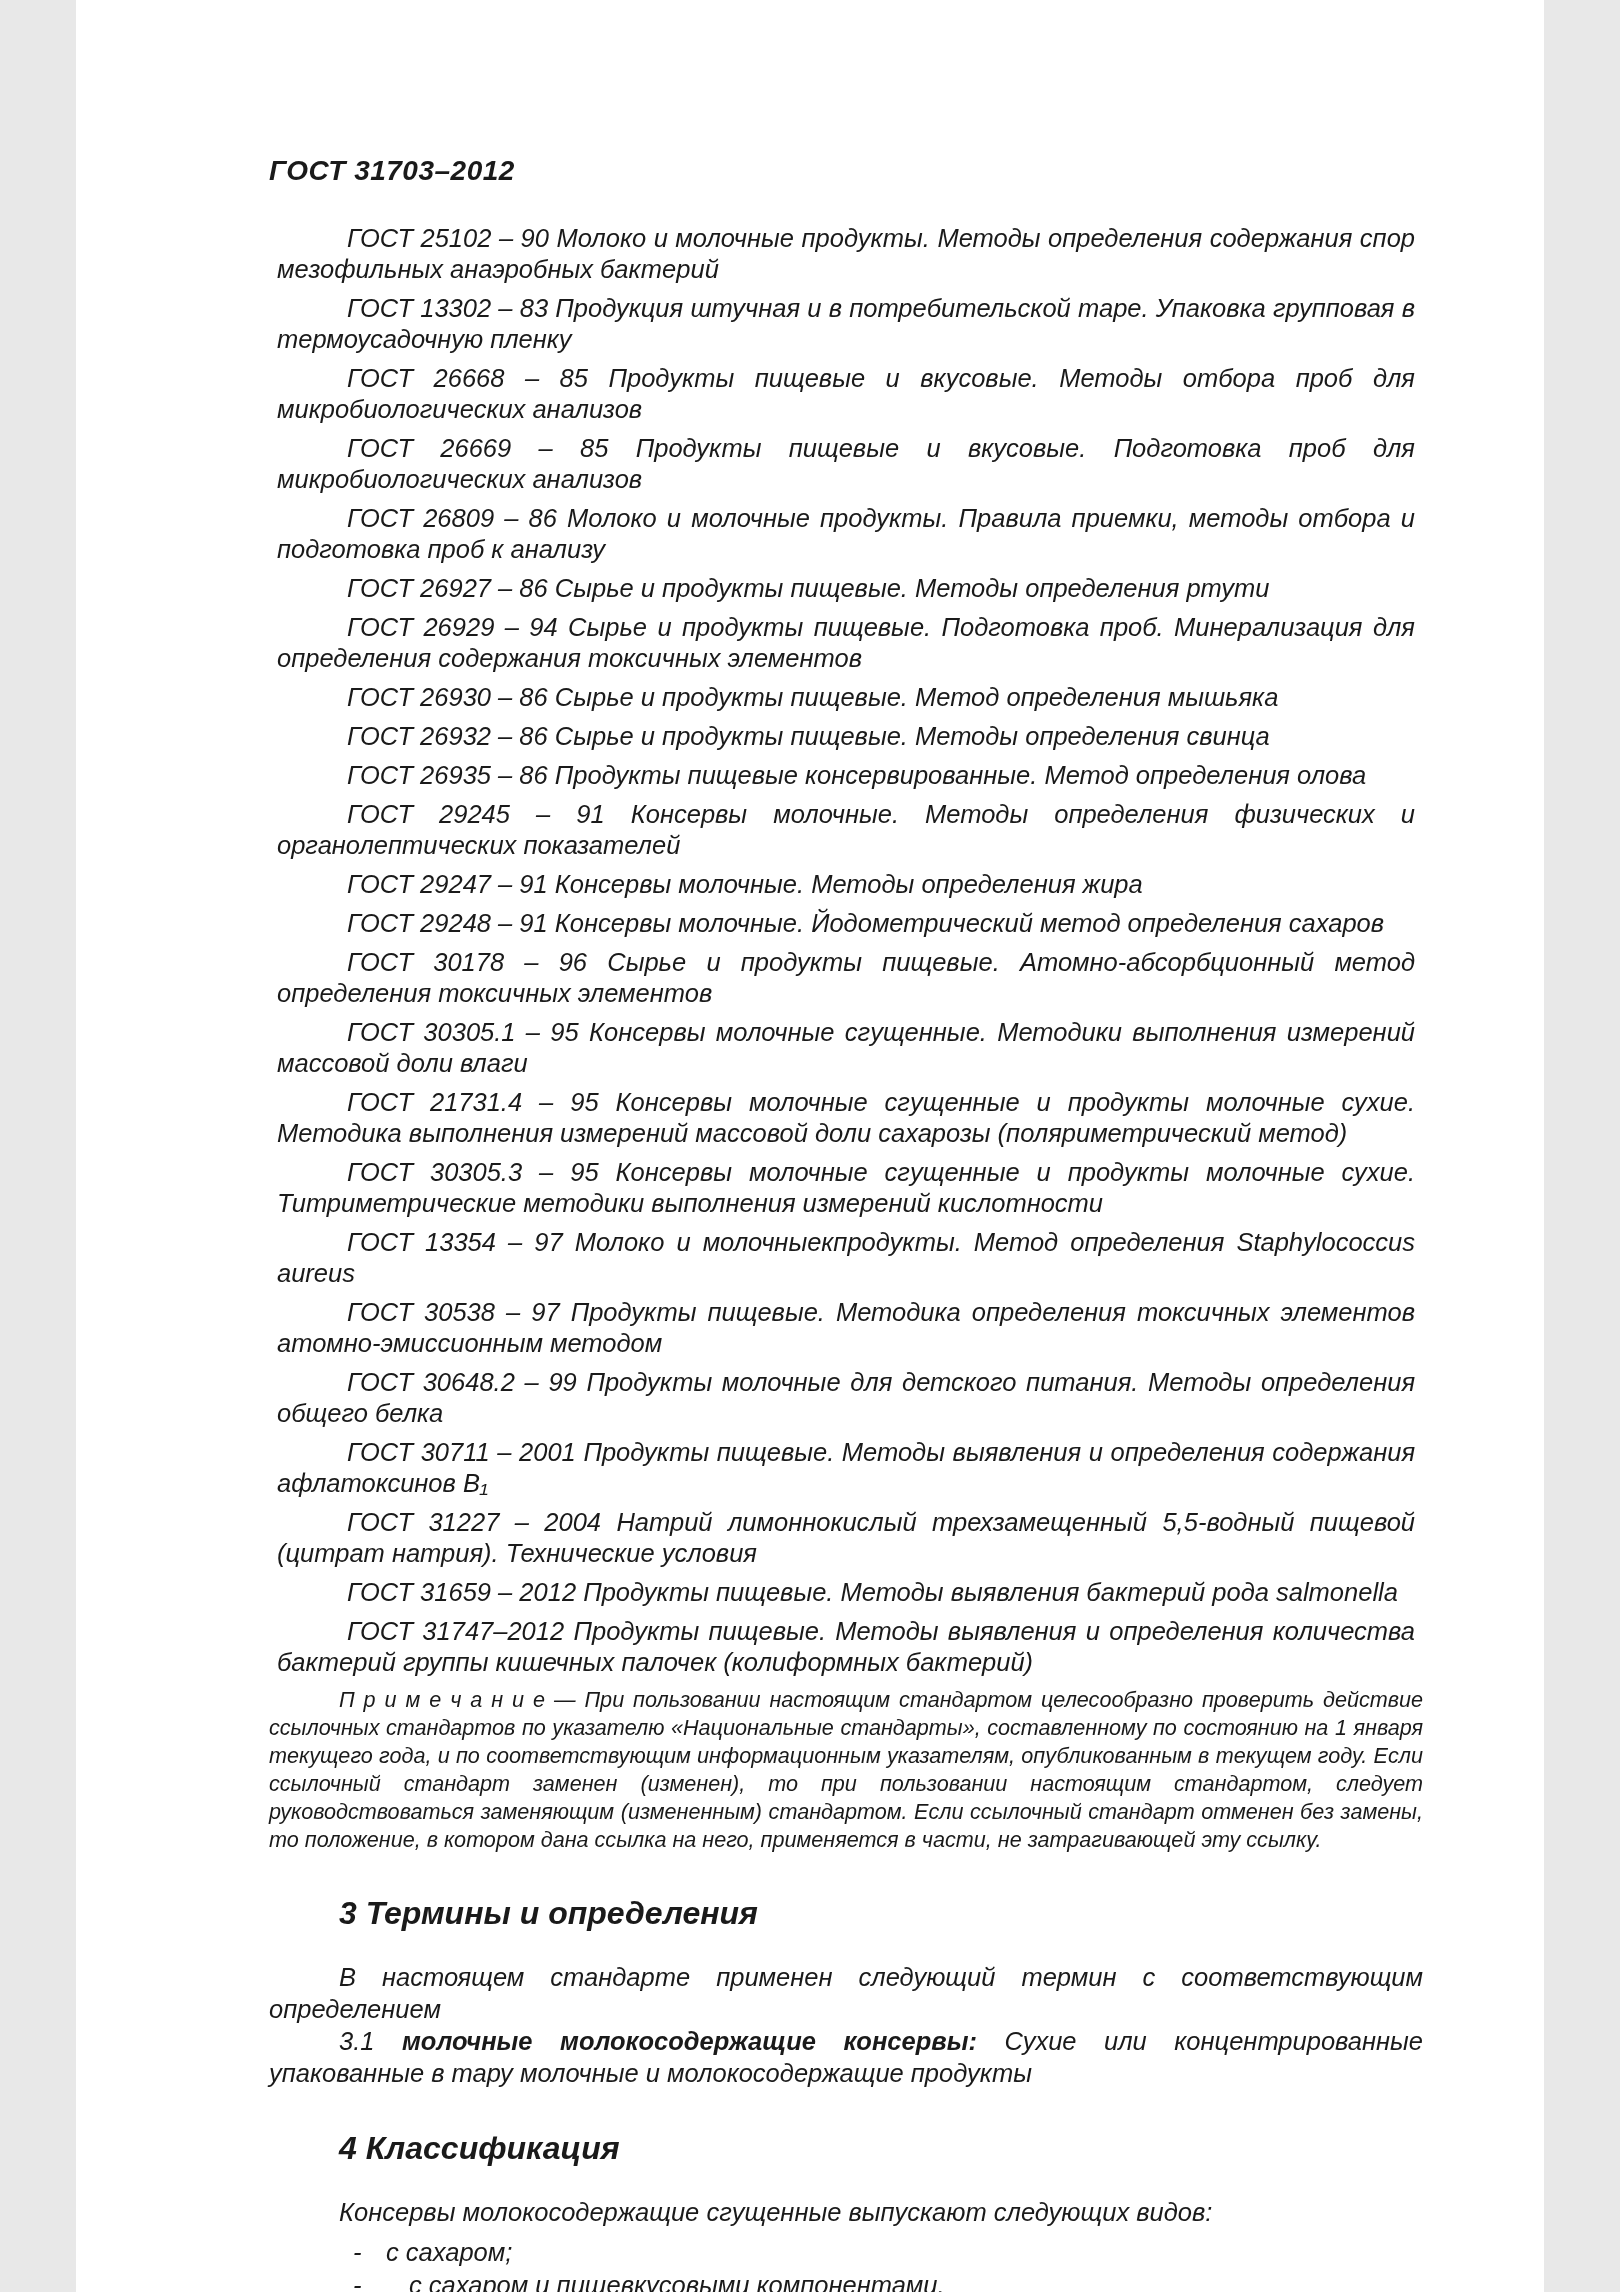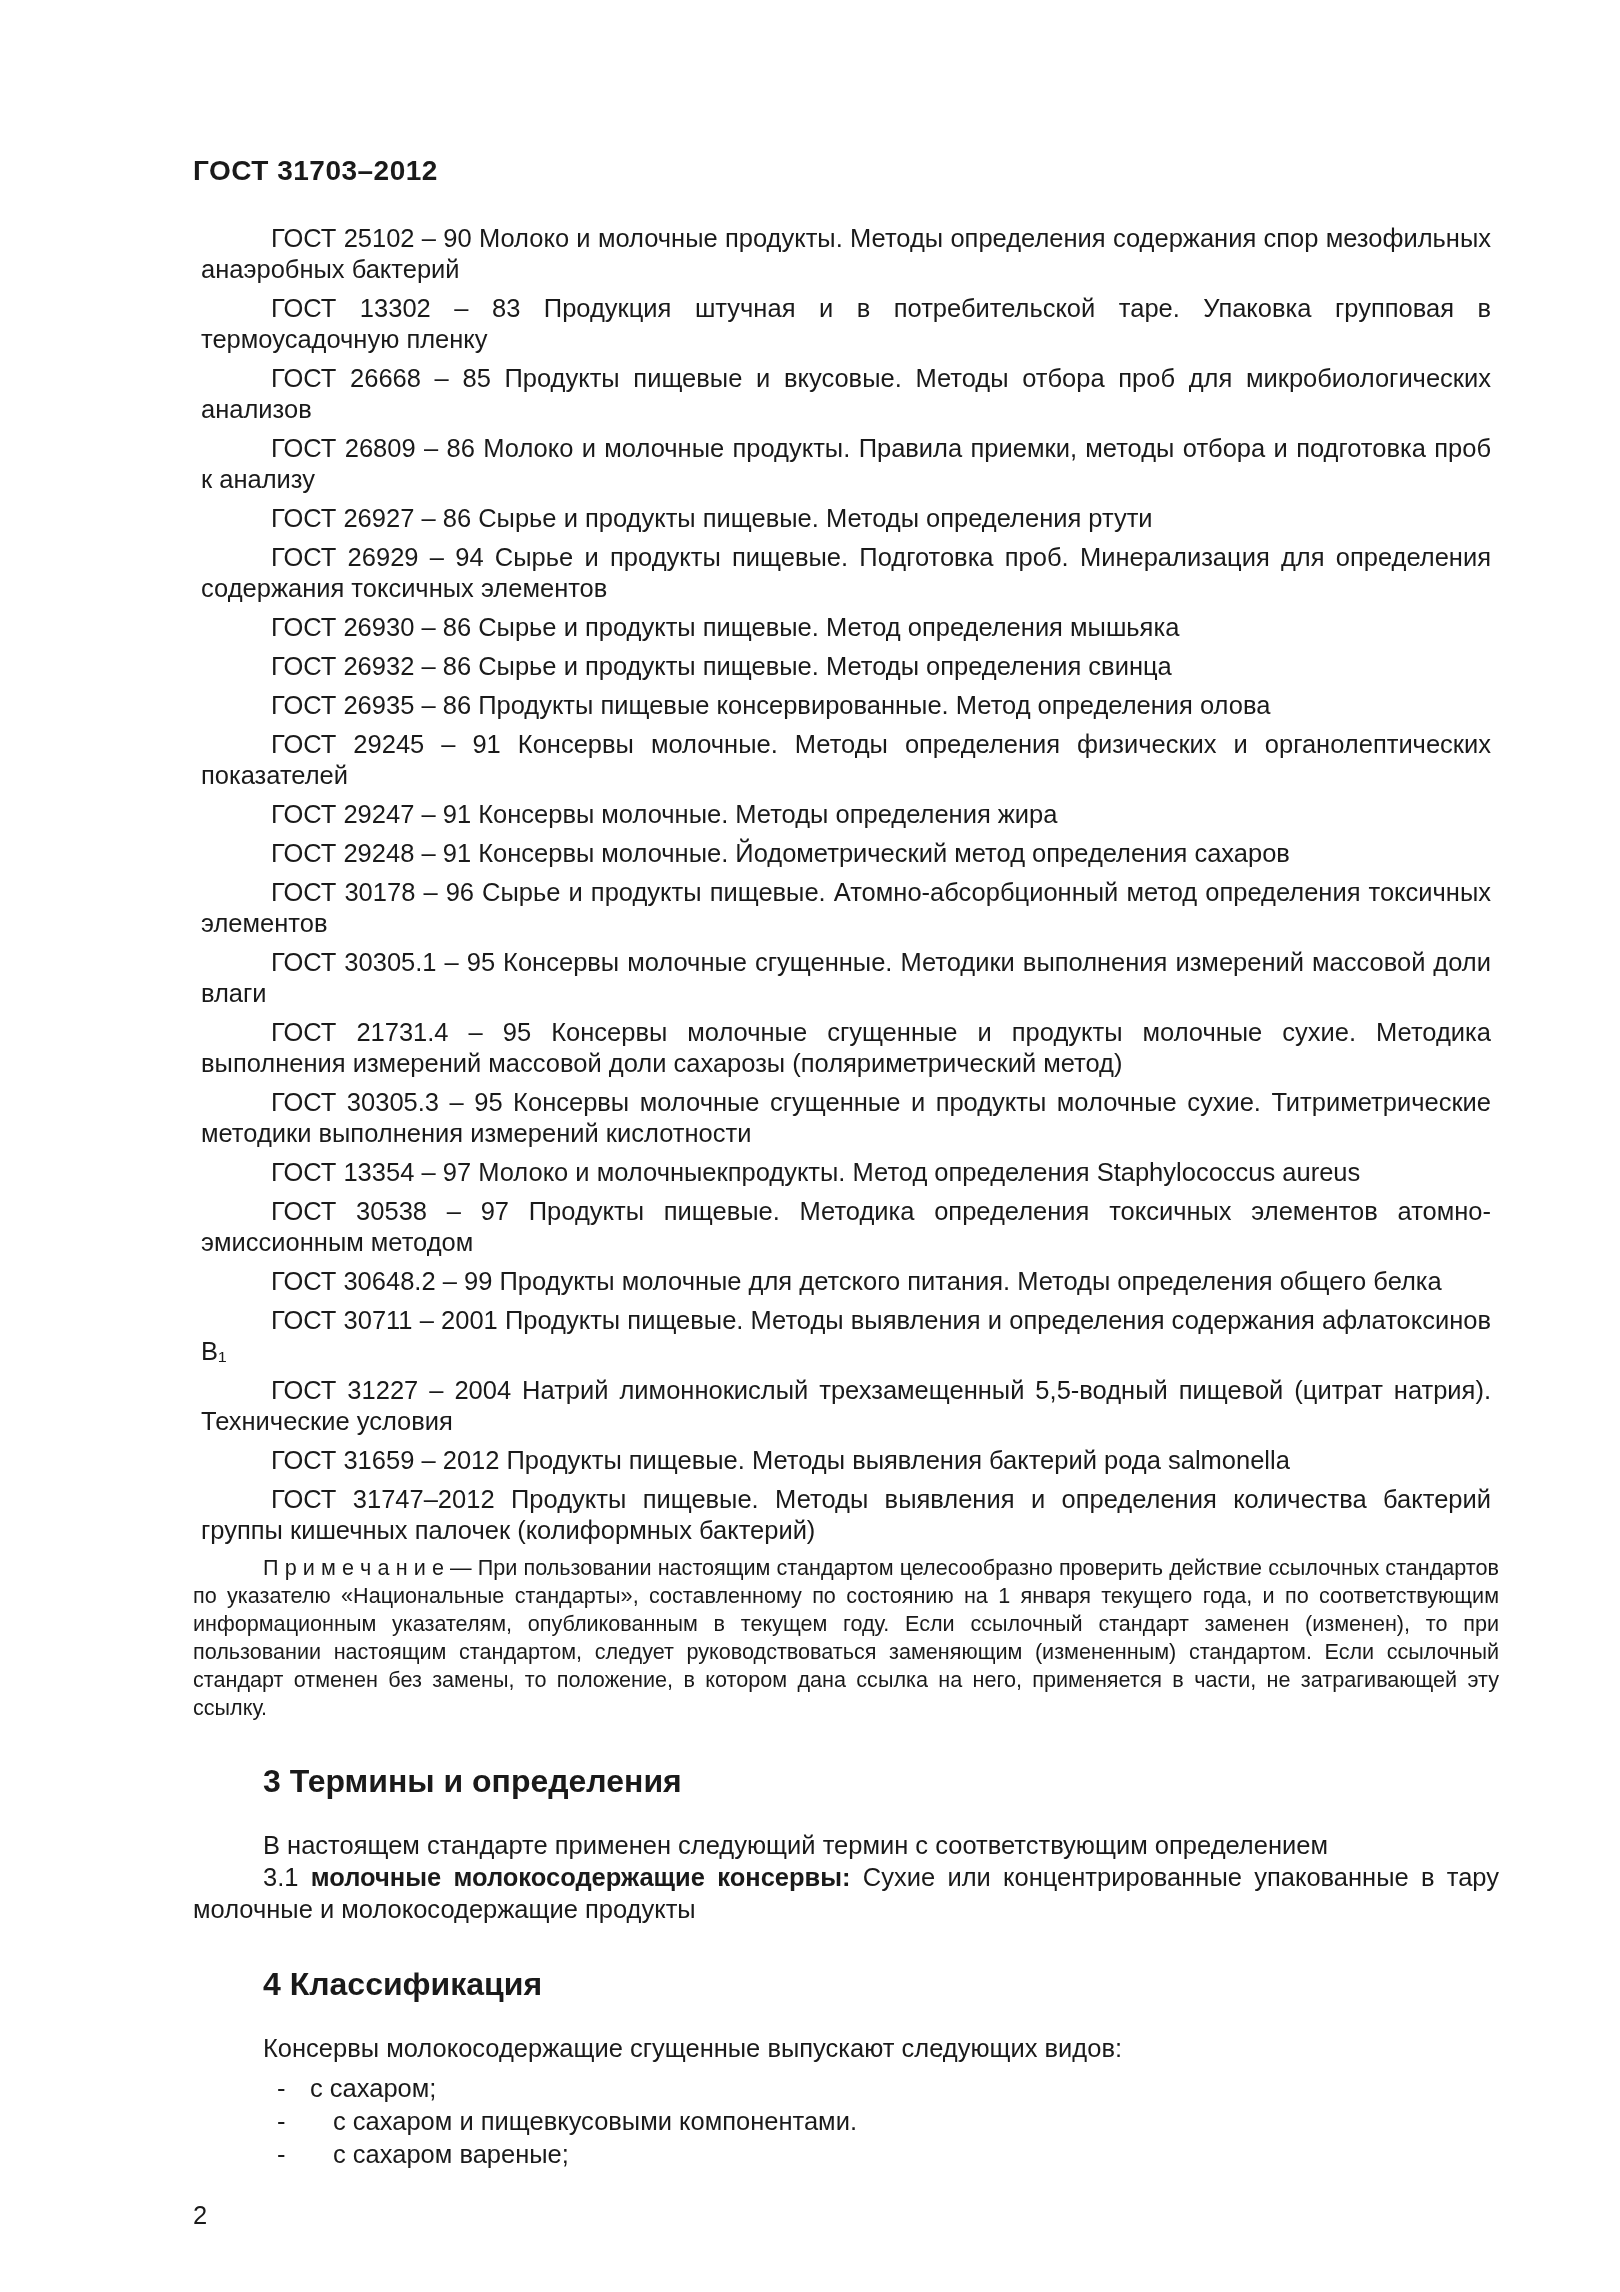--- a/index.html
+++ b/index.html
@@ -2,29 +2,30 @@
 <html lang="ru"><head>
 <meta charset="utf-8">
 <style>
   html, body {
     margin: 0;
     padding: 0;
     background: #e8e8e8;
   }
   .page {
     position: relative;
-    width: 1620px;
+    width: 1468px;
     height: 2293px;
     margin: 0 auto;
     background: #ffffff;
     color: #1a1a1a;
     font-family: "Liberation Sans", "DejaVu Sans", sans-serif;
     box-sizing: border-box;
     padding: 155px 121px 0 193px;
     overflow: hidden;
+    font-style: italic;
   }
   .doc-header {
     font-size: 28px;
     font-weight: bold;
     line-height: 32px;
     margin: 0 0 36px 0;
     letter-spacing: 0.5px;
   }
   .ref {
     margin: 8px;
@@ -84,20 +85,21 @@
 <body>
 
 <div class="page">
 
   <div class="doc-header">ГОСТ 31703–2012</div>
 
   <div>
     <p class="ref">ГОСТ 25102 –  90 Молоко и молочные продукты. Методы определения содержания спор мезофильных анаэробных бактерий</p>
     <p class="ref">ГОСТ 13302 – 83 Продукция штучная и в потребительской таре. Упаковка групповая в термоусадочную пленку</p>
     <p class="ref">ГОСТ 26668 – 85 Продукты пищевые и вкусовые. Методы отбора проб для микробиологических анализов</p>
+    <p class="ref">ГОСТ 26669 – 85 Продукты пищевые и вкусовые. Подготовка проб для микробиологических анализов</p>
     <p class="ref">ГОСТ 26809 – 86 Молоко и молочные продукты. Правила приемки, методы отбора и подготовка проб к анализу</p>
     <p class="ref">ГОСТ 26927 – 86 Сырье и продукты пищевые. Методы определения ртути</p>
     <p class="ref">ГОСТ 26929 – 94 Сырье и продукты пищевые. Подготовка проб. Минерализация для определения содержания токсичных элементов</p>
     <p class="ref">ГОСТ 26930 – 86 Сырье и продукты пищевые. Метод определения мышьяка</p>
     <p class="ref">ГОСТ 26932 – 86 Сырье и продукты пищевые. Методы определения свинца</p>
     <p class="ref">ГОСТ 26935 – 86 Продукты пищевые консервированные. Метод определения олова</p>
     <p class="ref">ГОСТ 29245 – 91 Консервы молочные. Методы определения физических и органолептических показателей</p>
     <p class="ref">ГОСТ 29247 – 91 Консервы молочные. Методы определения жира</p>
     <p class="ref">ГОСТ 29248 – 91 Консервы молочные. Йодометрический метод определения сахаров</p>
     <p class="ref">ГОСТ 30178 – 96 Сырье и продукты пищевые. Атомно-абсорбционный метод определения токсичных элементов</p>

